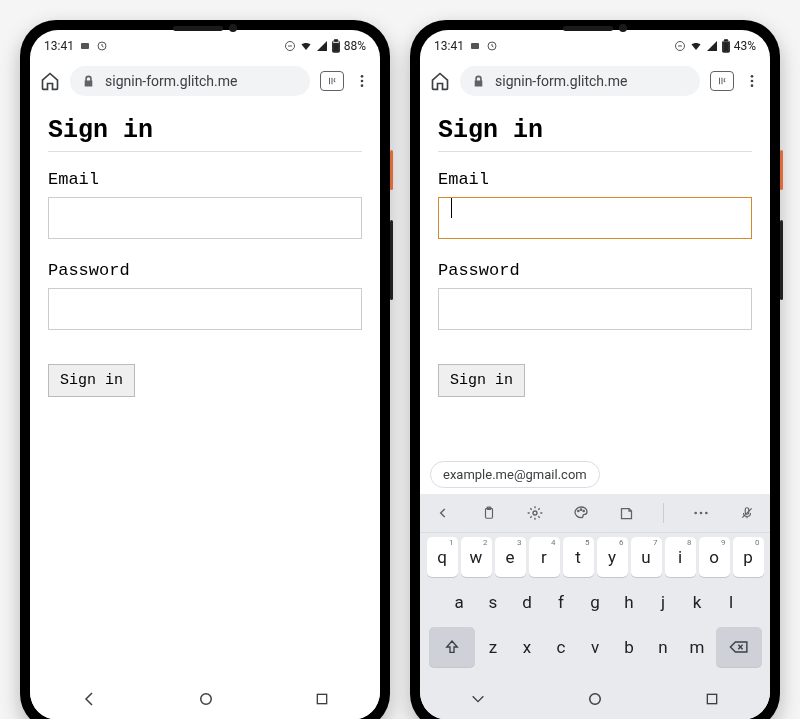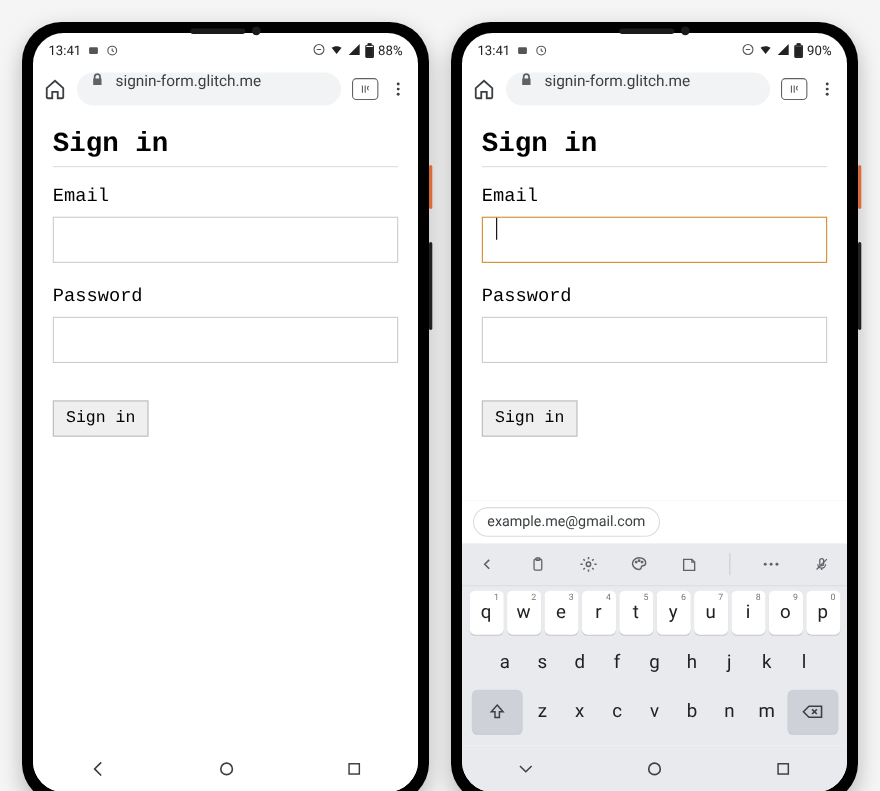--- a/index.html
+++ b/index.html
@@ -75,36 +75,36 @@
   .status-bar {
     height: 28px;
     display: flex;
     align-items: center;
     justify-content: space-between;
     padding: 2px 14px 0 14px;
     font-size: 12px;
     color: #222;
   }
   .status-left { display: flex; align-items: center; gap: 5px; }
-  .status-right { display: flex; gap: 3px; }
+  .status-right { display: flex; align-items: center; gap: 3px; }
   .status-bar svg { display: block; }
   .url-bar {
     height: 42px;
     display: flex;
     align-items: center;
     padding: 0 10px;
     gap: 10px;
   }
   .url-pill {
     flex: 1;
     height: 30px;
     background: #f1f3f4;
     border-radius: 16px;
     display: flex;
-    align-items: flex-start;
+    align-items: center;
     padding: 0 12px;
     font-size: 14px;
     color: #3c4043;
     gap: 10px;
   }
   .url-pill .lock { color: #5f6368; }
   .reader-btn {
     width: 22px;
     height: 18px;
     border: 1.2px solid #5f6368;
@@ -368,21 +368,21 @@
             <path d="M12 20l9-11c-5-4-13-4-18 0l9 11z"></path>
           </svg>
         <svg width="12" height="12" viewBox="0 0 24 24" fill="#222">
             <path d="M2 22h20V2z"></path>
           </svg>
         <svg width="10" height="14" viewBox="0 0 12 20" fill="none" stroke="#222" stroke-width="1.3">
             <rect x="1" y="3" width="10" height="16" rx="1.5"></rect>
             <rect x="4" y="1" width="4" height="2" fill="#222"></rect>
             <rect x="2" y="5" width="8" height="13" fill="#222"></rect>
           </svg>
-        <span>90%</span>
+        <span>43%</span>
       </div>
     </div>
     <div class="url-bar">
       <svg width="20" height="20" viewBox="0 0 24 24" fill="none" stroke="#3c4043" stroke-width="2">
           <path d="M3 11l9-8 9 8v10a1 1 0 0 1-1 1h-5v-7h-6v7H4a1 1 0 0 1-1-1z"></path>
         </svg>
       <div class="url-pill">
         <svg class="lock" width="13" height="13" viewBox="0 0 24 24" fill="#5f6368">
             <path d="M6 10V7a6 6 0 1 1 12 0v3h1v11H5V10zm3 0h6V7a3 3 0 1 0-6 0z"></path>
           </svg>

